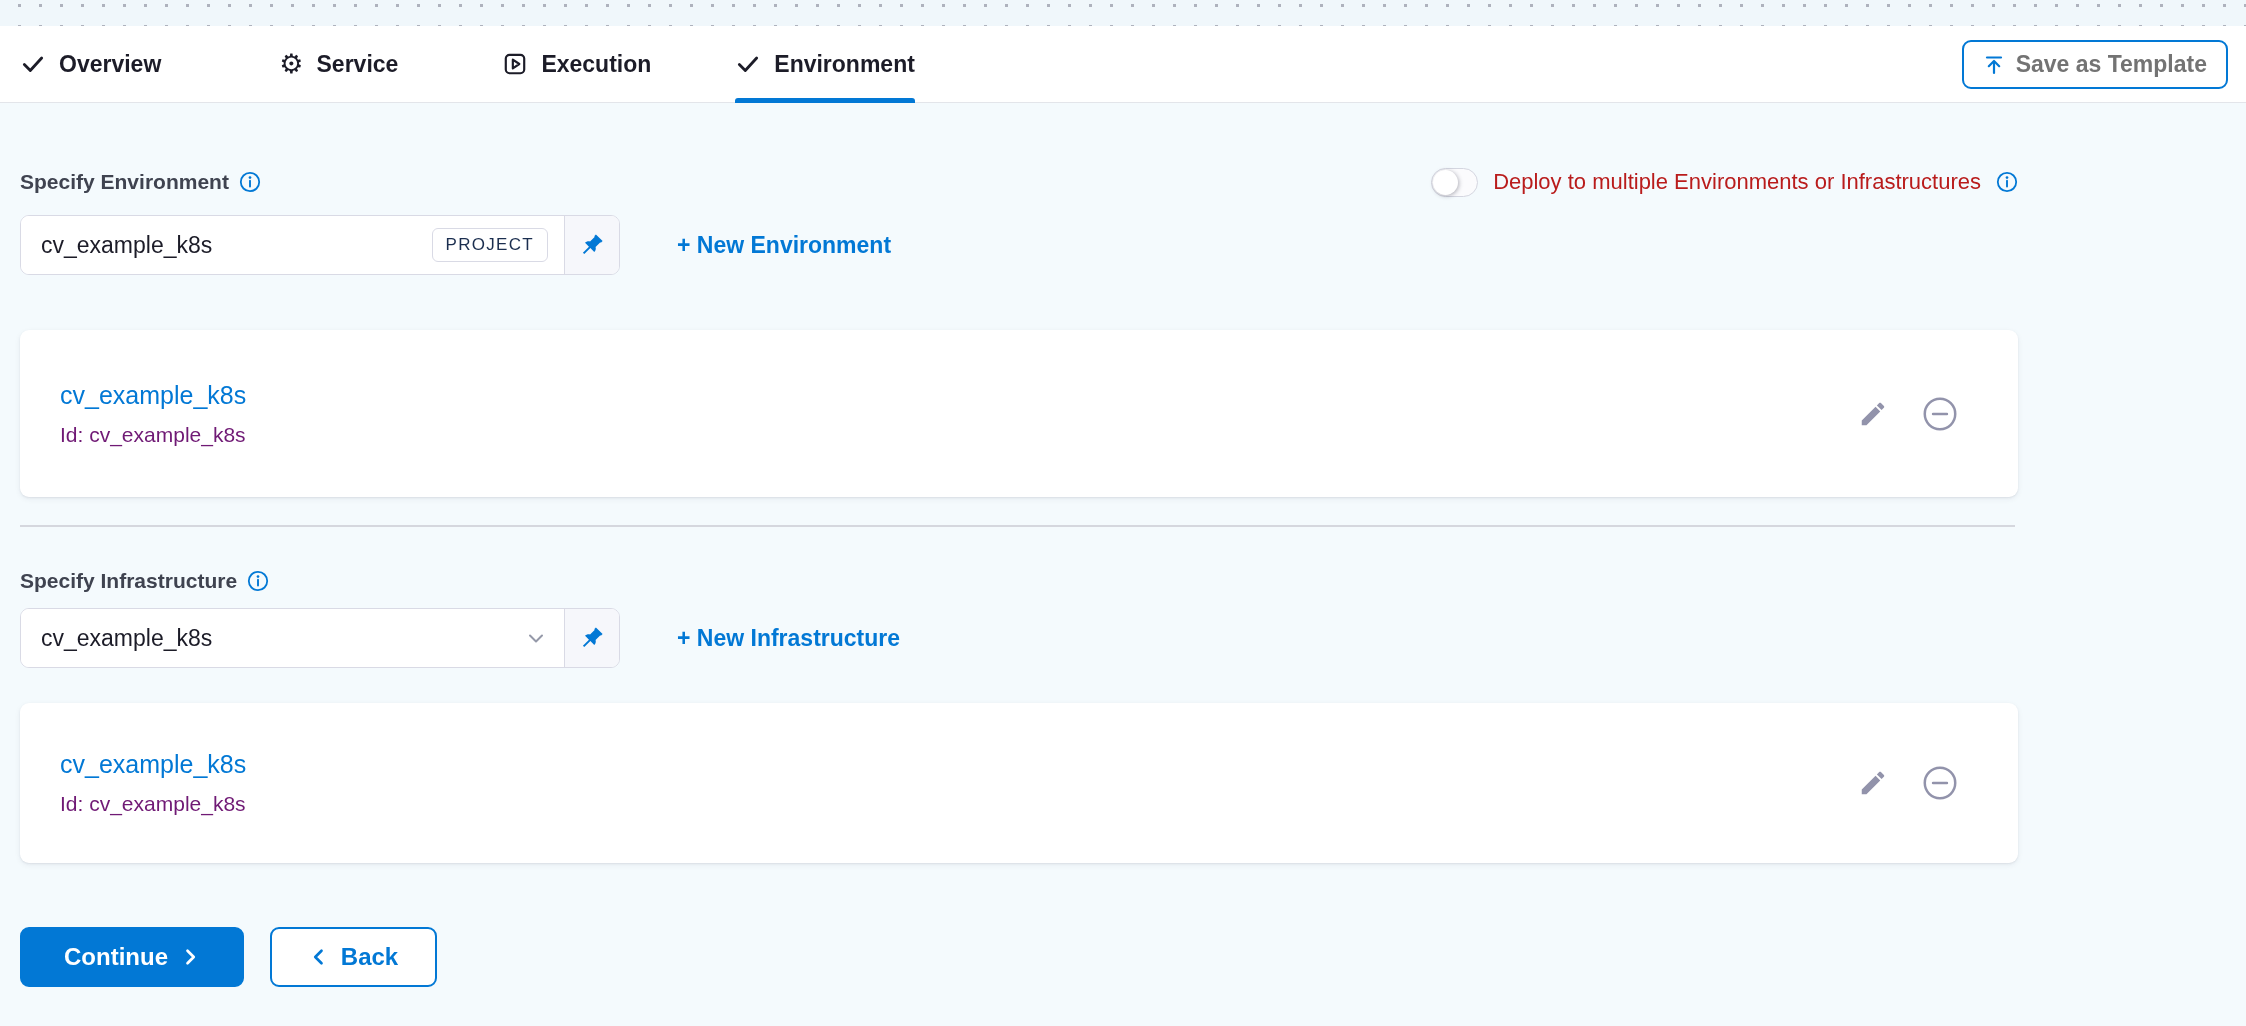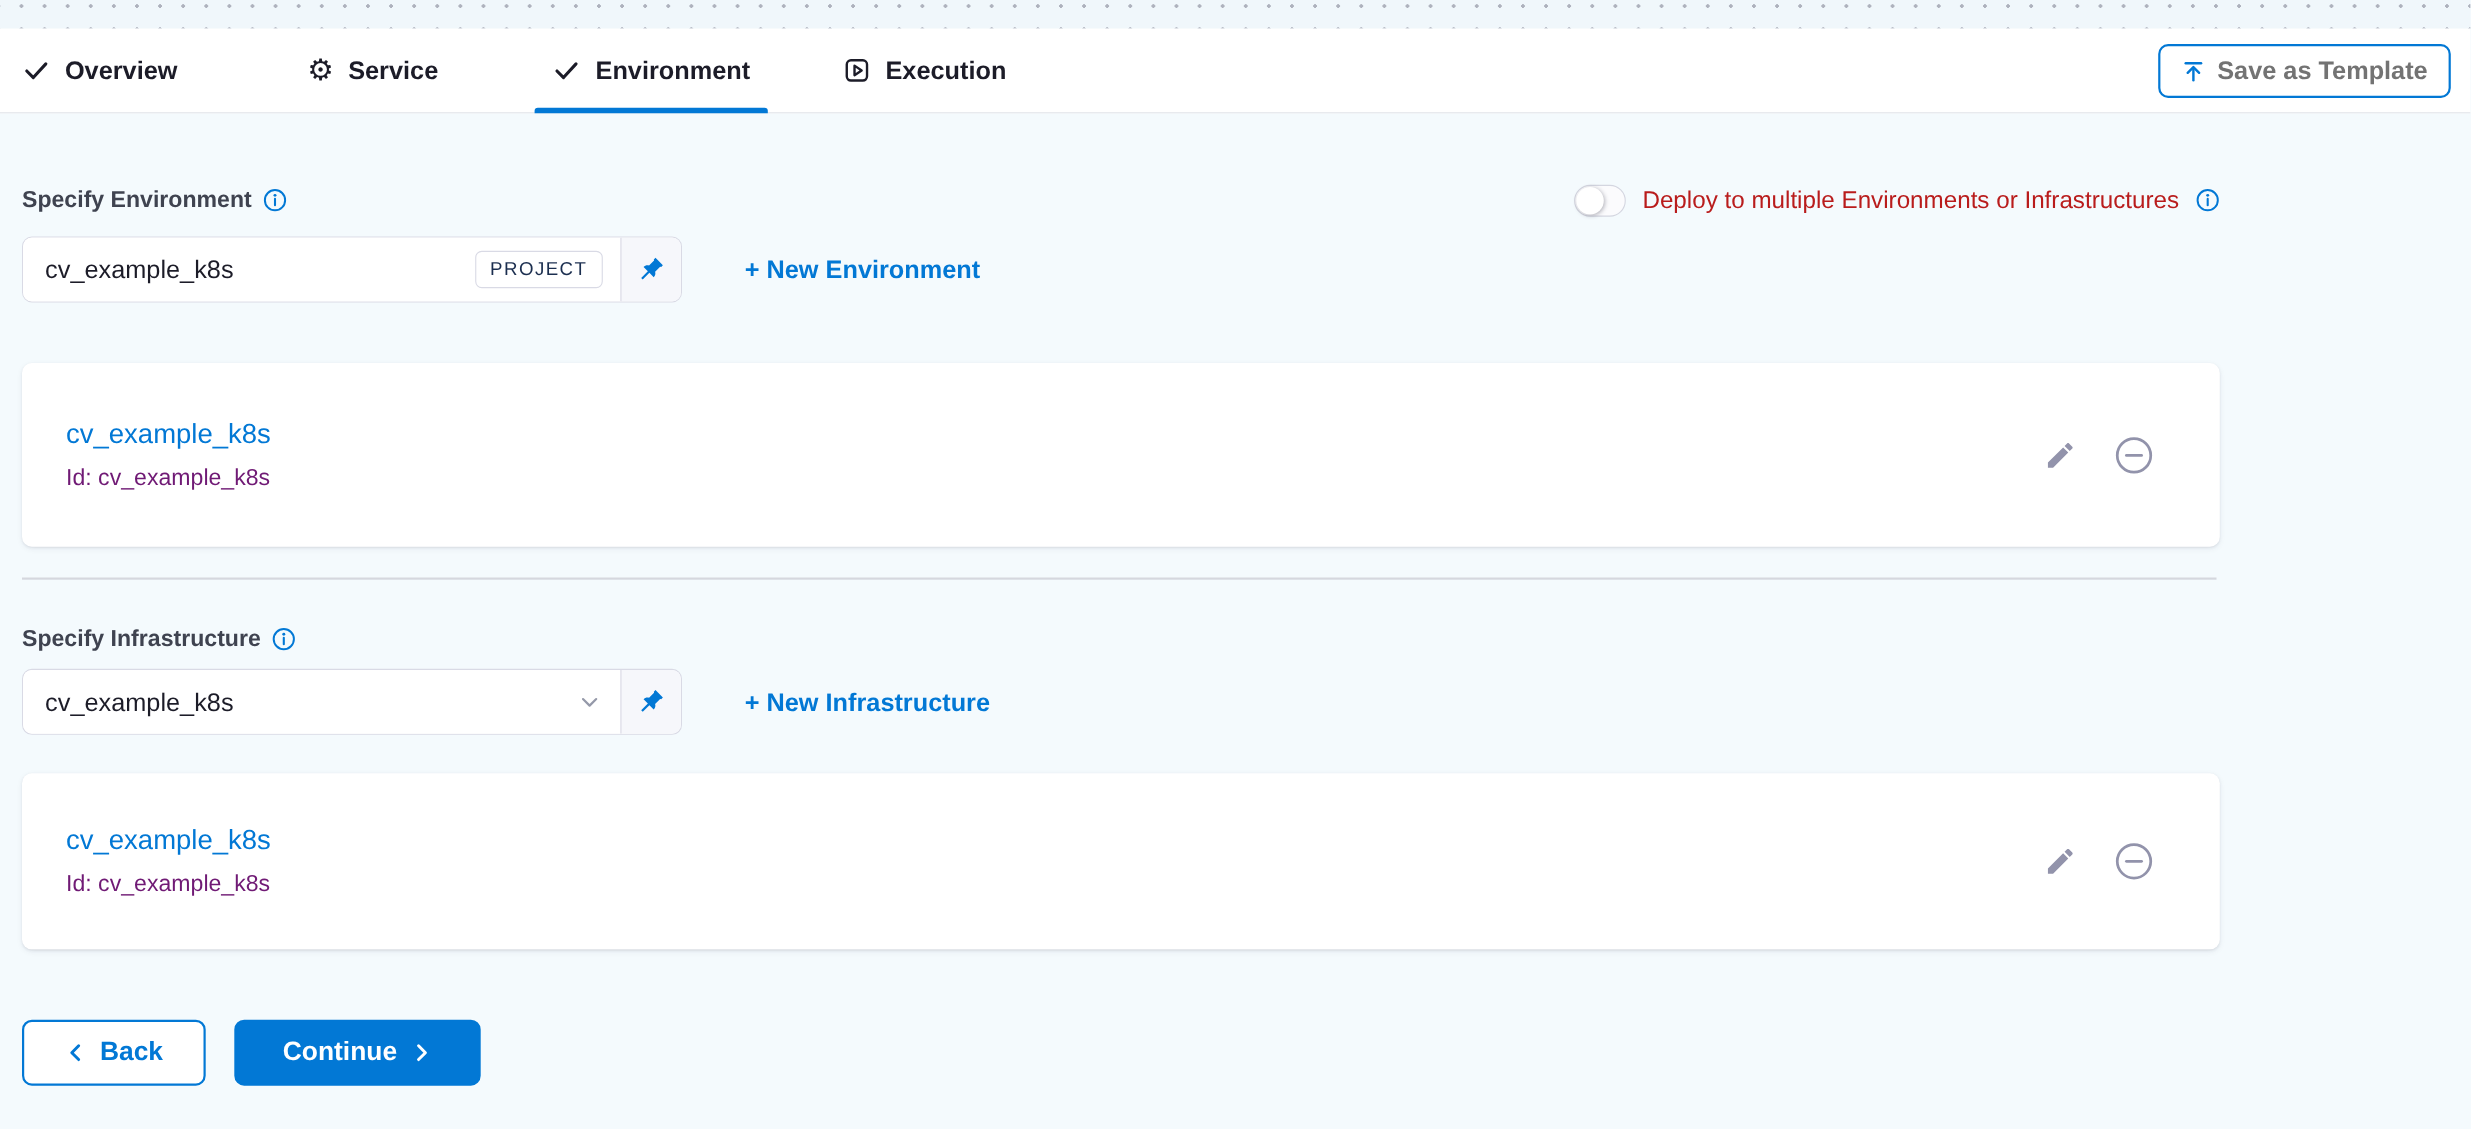--- a/index.html
+++ b/index.html
@@ -251,37 +251,37 @@
         </svg>
     </span>
     <span>Overview</span>
   </div>
 
   <div class="tab">
     <span class="ticon gear-glyph">⚙</span>
     <span>Service</span>
   </div>
 
-  <div class="tab active">
-    <span class="ticon">
-      <svg width="26" height="26" viewBox="0 0 24 24" fill="none" stroke="#1c1c28" stroke-width="2.6" stroke-linecap="round" stroke-linejoin="round">
-          <polyline points="4,12.5 9.5,18 20,6.5"></polyline>
-        </svg>
-    </span>
-    <span>Environment</span>
-  </div>
-
   <div class="tab">
     <span class="ticon">
       <svg width="26" height="26" viewBox="0 0 24 24" fill="none" stroke="#1c1c28" stroke-width="2" stroke-linejoin="round">
           <rect x="3.5" y="3.5" width="17" height="17" rx="3.5"></rect>
           <polygon points="10,8 16,12 10,16"></polygon>
         </svg>
     </span>
     <span>Execution</span>
+  </div>
+
+  <div class="tab active">
+    <span class="ticon">
+      <svg width="26" height="26" viewBox="0 0 24 24" fill="none" stroke="#1c1c28" stroke-width="2.6" stroke-linecap="round" stroke-linejoin="round">
+          <polyline points="4,12.5 9.5,18 20,6.5"></polyline>
+        </svg>
+    </span>
+    <span>Environment</span>
   </div>
 
 
   <button class="save-template-btn">
     <span style="display:flex;">
       <svg width="22" height="22" viewBox="0 0 22 22" fill="none" stroke="#0278d5" stroke-width="2.2" stroke-linecap="round" stroke-linejoin="round">
           <line x1="4" y1="3.5" x2="18" y2="3.5"></line>
           <line x1="11" y1="19" x2="11" y2="8"></line>
           <polyline points="5.8,12.2 11,7 16.2,12.2"></polyline>
         </svg>
@@ -413,32 +413,32 @@
           <svg width="36" height="36" viewBox="0 0 26 26" fill="none" stroke="#9293ab" stroke-width="1.8">
                 <circle cx="13" cy="13" r="11"></circle>
                 <line x1="8" y1="13" x2="18" y2="13" stroke-linecap="round"></line>
               </svg>
         </span>
       </button>
     </div>
   </div>
 
   <div class="footer-buttons">
+    <button class="btn btn-continue">
+      <span>Continue</span>
+      <span style="display:flex;">
+        <svg width="20" height="20" viewBox="0 0 24 24" fill="none" stroke="#ffffff" stroke-width="3.2" stroke-linecap="round" stroke-linejoin="round">
+              <polyline points="9,4.5 16.5,12 9,19.5"></polyline>
+            </svg>
+      </span>
+    </button>
     <button class="btn btn-back">
       <span style="display:flex;">
         <svg width="20" height="20" viewBox="0 0 24 24" fill="none" stroke="#0278d5" stroke-width="3.2" stroke-linecap="round" stroke-linejoin="round">
               <polyline points="15,4.5 7.5,12 15,19.5"></polyline>
             </svg>
       </span>
       <span>Back</span>
     </button>
-    <button class="btn btn-continue">
-      <span>Continue</span>
-      <span style="display:flex;">
-        <svg width="20" height="20" viewBox="0 0 24 24" fill="none" stroke="#ffffff" stroke-width="3.2" stroke-linecap="round" stroke-linejoin="round">
-              <polyline points="9,4.5 16.5,12 9,19.5"></polyline>
-            </svg>
-      </span>
-    </button>
   </div>
 
 </div>
 </main>
 
 </body></html>

